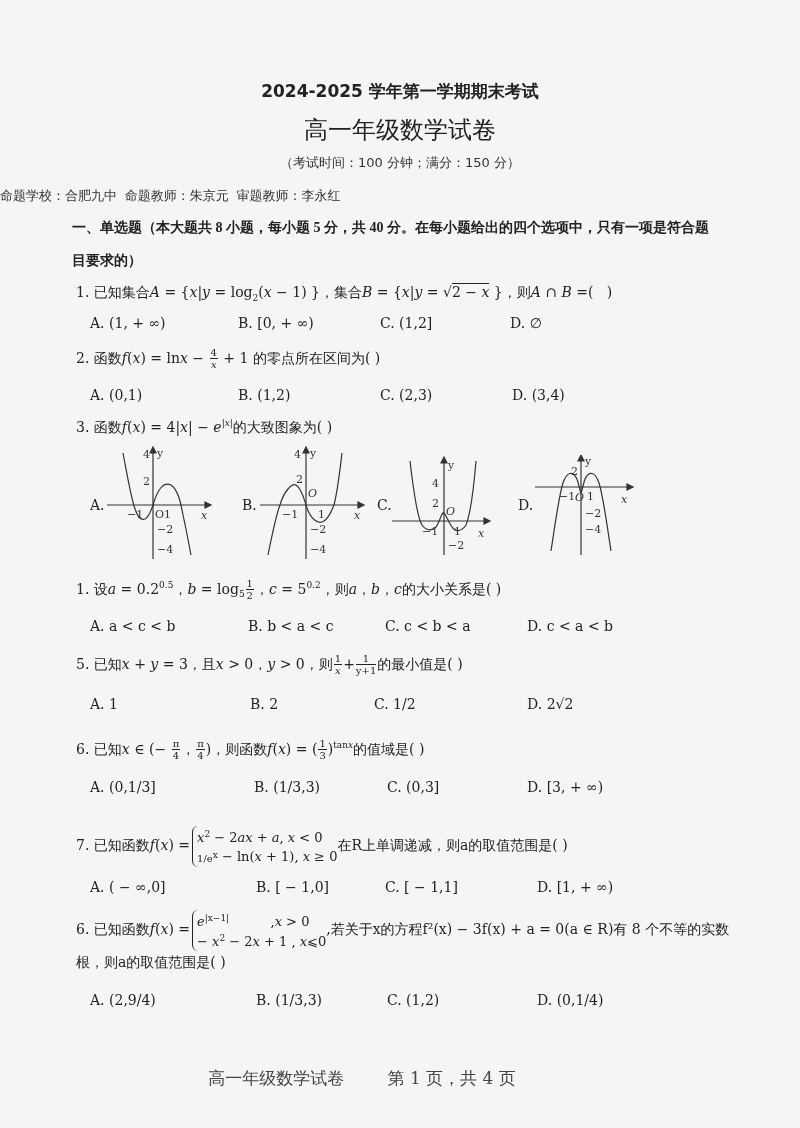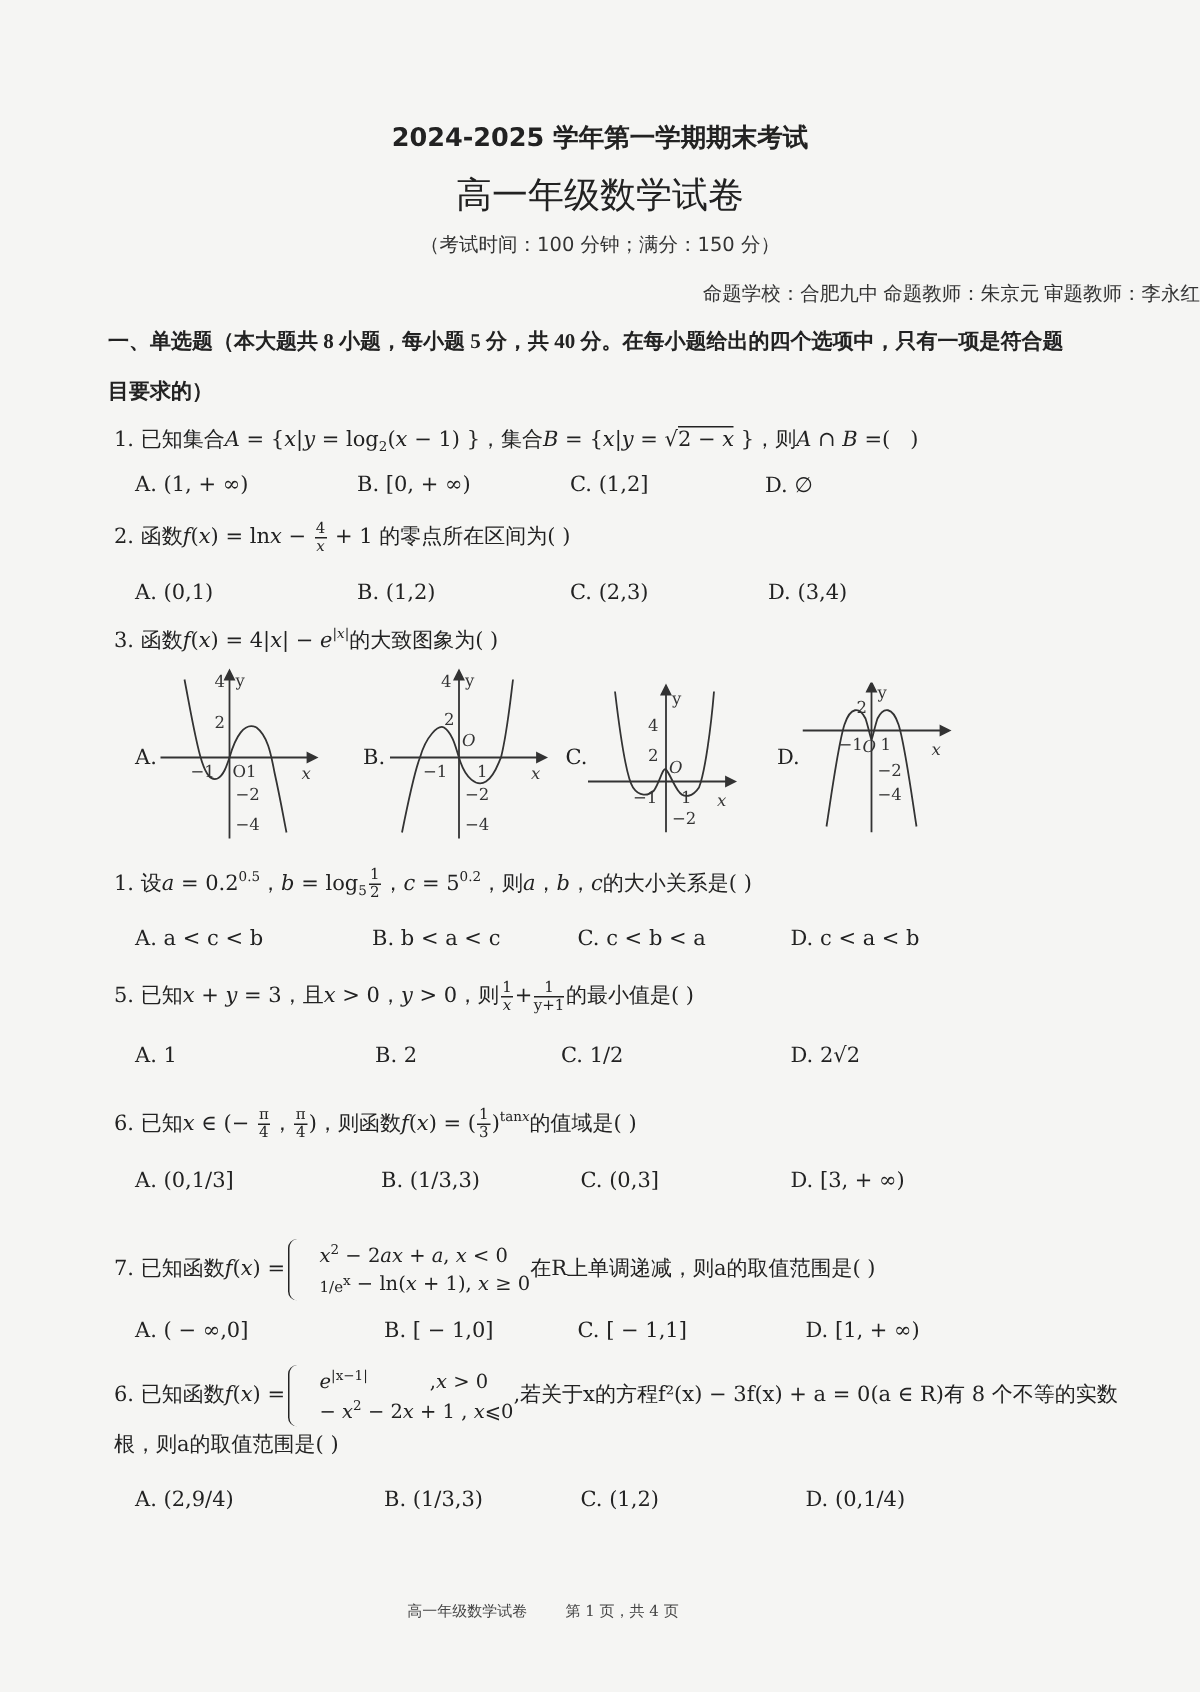--- a/index.html
+++ b/index.html
@@ -3,33 +3,33 @@
 <meta charset="utf-8">
 <style>
   html, body { margin: 0; padding: 0; background: #f4f4f2; }
   body { width: 800px; height: 1128px; position: relative; overflow: hidden;
          font-family: "DejaVu Serif", "Liberation Serif", serif; color: #222; }
   .page { position: absolute; left: 0; top: 0; width: 800px; height: 1128px; background: #f5f5f3; }
   .abs { position: absolute; white-space: nowrap; }
   .title1 { top: 80px; left: 0; width: 800px; text-align: center; font-family: "DejaVu Sans", sans-serif; font-weight: bold; font-size: 17px; }
   .title2 { top: 114px; left: 0; width: 800px; text-align: center; font-family: "DejaVu Serif", serif; font-size: 24px; }
   .subinfo { top: 154px; left: 0; width: 800px; text-align: center; font-family: "DejaVu Sans", sans-serif; font-size: 13px; color: #333; }
-  .authors { top: 187px; left: 0; width: 800px; text-align: right; font-family: Liberation Serif, serif; font-size: 13px; color: #333; }
+  .authors { top: 187px; left: 0; width: 800px; text-align: left; font-family: Liberation Mono, monospace; font-size: 13px; color: #333; }
   .section { left: 72px; font-family: Liberation Serif, serif; font-weight: bold; font-size: 14px; }
   .q { left: 76px; font-size: 14px; }
   .opt { font-size: 14px; }
   i.m { font-style: italic; }
   .frac { display: inline-block; vertical-align: middle; text-align: center; font-size: 10px; line-height: 11px; margin: 0 1px; }
   .frac span { display: block; }
   .frac .num { border-bottom: 1px solid #222; padding: 0 1px; }
   sup { font-size: 9px; }
   sub { font-size: 9px; }
   .graph { position: absolute; }
-  .footer { top: 1067px; left: 0; width: 724px; text-align: center; font-size: 10px; color: #444; }
-  .brace { display: inline-block; vertical-align: middle; font-size: 13px; line-height: 16px; border-left: 1.5px solid #222; border-radius: 6px 0 0 6px; padding-left: 20px; margin-left: 2px; }
+  .footer { top: 1067px; left: 0; width: 724px; text-align: center; font-size: 17px; color: #444; }
+  .brace { display: inline-block; vertical-align: middle; font-size: 13px; line-height: 16px; border-left: 1.5px solid #222; border-radius: 6px 0 0 6px; padding-left: 4px; margin-left: 2px; }
 </style>
 </head>
 <body>
 
 <div class="page">
 
   <div class="abs title1">2024-2025 学年第一学期期末考试</div>
   <div class="abs title2">高一年级数学试卷</div>
   <div class="abs subinfo">（考试时间：100 分钟；满分：150 分）</div>
   <div class="abs authors">命题学校：合肥九中  命题教师：朱京元  审题教师：李永红</div>

